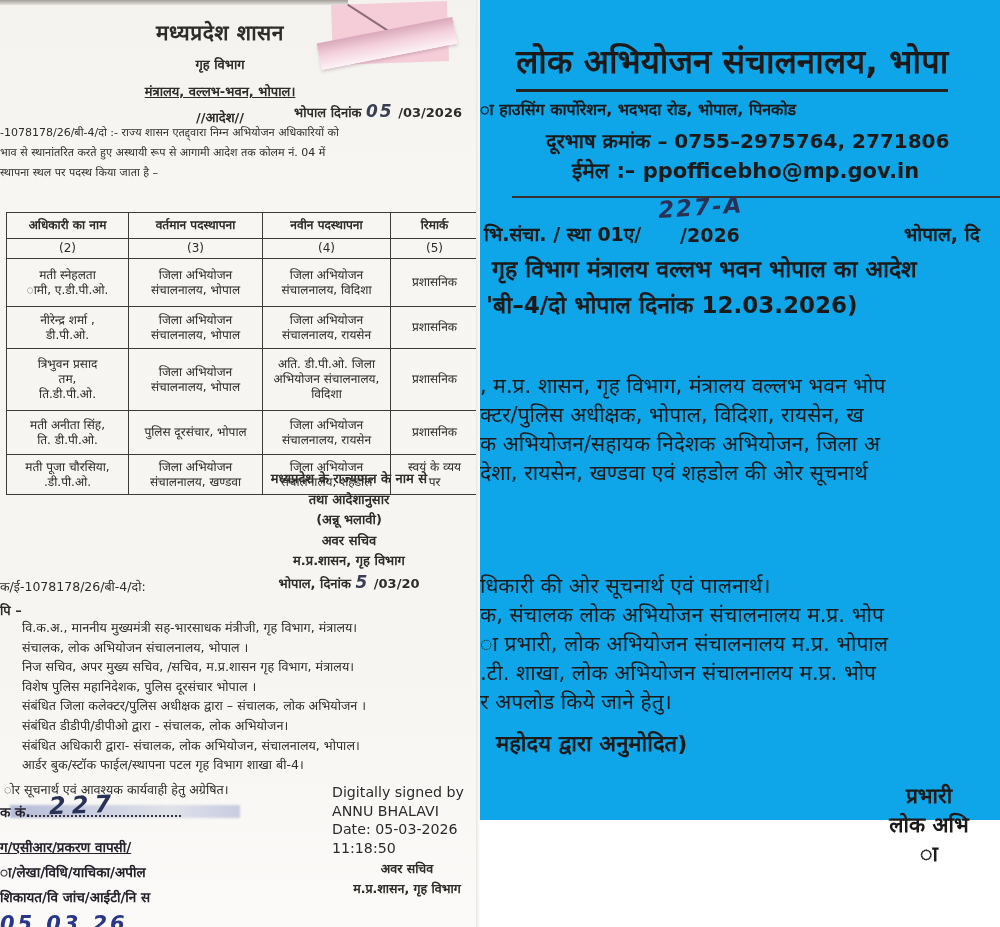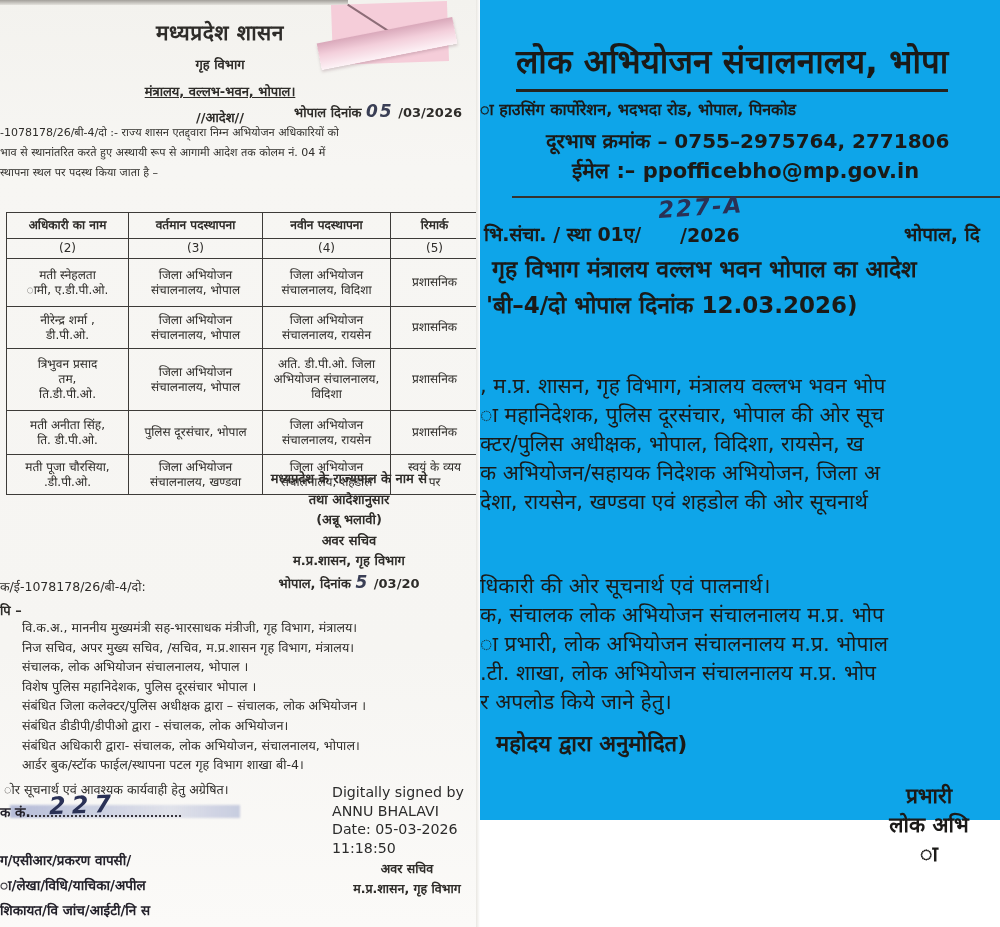--- a/index.html
+++ b/index.html
@@ -58,21 +58,21 @@
   .ld-forward { position:absolute; top:781px; left:4px; font-size:12.6px; font-weight:500; }
 
   .ld-stamp { position:absolute; top:803px; left:0; width:260px; font-size:13.5px; font-weight:700; color:#23212a; }
   .smudge { position:absolute; top:2px; left:10px; width:230px; height:13px;
     background:linear-gradient(90deg,rgba(72,92,168,.38),rgba(72,92,168,.14) 70%,rgba(72,92,168,.28));
     filter:blur(1.3px); }
   .stamp-row1 { position:relative; height:26px; }
   .dotleader { display:inline-block; width:150px; border-bottom:2px dotted #37343c; height:14px; position:relative; }
   .stamp-227 { position:absolute; left:18px; top:-12px; font-size:24px; letter-spacing:6px;
     color:#2a3156; font-style:italic; transform:rotate(-2deg); font-weight:600; }
-  .stamp-l2 { margin-top:22px; } .stamp-l3 { margin-top:7px; } .stamp-l4 { margin-top:7px; }
+  .stamp-l2 { margin-top:9px;text-decoration:underline; } .stamp-l3 { margin-top:7px; } .stamp-l4 { margin-top:7px; }
   .stamp-date { position:relative; margin-top:6px; font-size:21px; color:#29368a;
     font-style:italic; letter-spacing:3px; font-weight:600; }
   .swoosh { position:absolute; left:0; top:14px; }
 
   .ld-digsig { position:absolute; top:783px; left:332px; width:150px; }
   .digsig-en { font-size:14.2px; line-height:18.5px; color:#2b2b2b; font-weight:500; }
   .digsig-hi { text-align:center; font-size:12.5px; margin-top:3px; font-weight:600; }
 
   
   .right-doc { position:absolute; left:480px; top:0; width:520px; height:820px;
@@ -211,22 +211,22 @@
         <span class="hand hand-big">5</span>
         <span>/03/20</span>
       </div>
     </div>
 
     <div class="ld-ref">क/ई-1078178/26/बी-4/दो:</div>
     <div class="ld-copy-label">पि –</div>
 
     <div class="ld-list">
       <div>वि.क.अ., माननीय मुख्यमंत्री सह-भारसाधक मंत्रीजी, गृह विभाग, मंत्रालय।</div>
+      <div>संचालक,  लोक अभियोजन संचालनालय,  भोपाल ।</div>
       <div>निज सचिव,  अपर मुख्य सचिव, /सचिव,  म.प्र.शासन गृह विभाग,  मंत्रालय।</div>
-      <div>संचालक,  लोक अभियोजन संचालनालय,  भोपाल ।</div>
       <div>विशेष पुलिस महानिदेशक,  पुलिस दूरसंचार भोपाल ।</div>
       <div>संबंधित जिला कलेक्टर/पुलिस अधीक्षक द्वारा – संचालक,  लोक अभियोजन ।</div>
       <div>संबंधित डीडीपी/डीपीओ द्वारा - संचालक,  लोक अभियोजन।</div>
       <div>संबंधित अधिकारी द्वारा- संचालक,  लोक अभियोजन, संचालनालय, भोपाल।</div>
       <div>आर्डर बुक/स्टॉक फाईल/स्थापना पटल गृह विभाग शाखा बी-4।</div>
     </div>
 
     <div class="ld-forward">ोर सूचनार्थ एवं आवश्यक कार्यवाही हेतु अग्रेषित।</div>
 
     <div class="ld-stamp">
@@ -267,21 +267,20 @@
     <div class="rd-ref-left">भि.संचा. / स्था 01ए/</div>
     <div class="rd-ref-hand hand">227-A</div>
     <div class="rd-ref-year">/2026</div>
     <div class="rd-ref-right">भोपाल, दि</div>
 
     <div class="rd-subj1">गृह विभाग मंत्रालय वल्लभ भवन भोपाल का आदेश</div>
     <div class="rd-subj2">'बी–4/दो भोपाल दिनांक 12.03.2026)</div>
 
     <div class="rd-body rd-body1">
       <div>, म.प्र. शासन, गृह विभाग, मंत्रालय वल्लभ भवन भोप</div>
-      <div>ा महानिदेशक, पुलिस दूरसंचार, भोपाल की ओर सूच</div>
       <div>क्टर/पुलिस अधीक्षक, भोपाल, विदिशा, रायसेन, ख</div>
       <div>क अभियोजन/सहायक निदेशक अभियोजन, जिला अ</div>
       <div>देशा, रायसेन, खण्डवा एवं शहडोल की ओर सूचनार्थ</div>
     </div>
 
     <div class="rd-body rd-body2">
       <div>धिकारी की ओर सूचनार्थ एवं पालनार्थ।</div>
       <div>क, संचालक लोक अभियोजन संचालनालय म.प्र. भोप</div>
       <div>ा प्रभारी, लोक अभियोजन संचालनालय म.प्र. भोपाल</div>
       <div>.टी. शाखा, लोक अभियोजन संचालनालय म.प्र. भोप</div>

